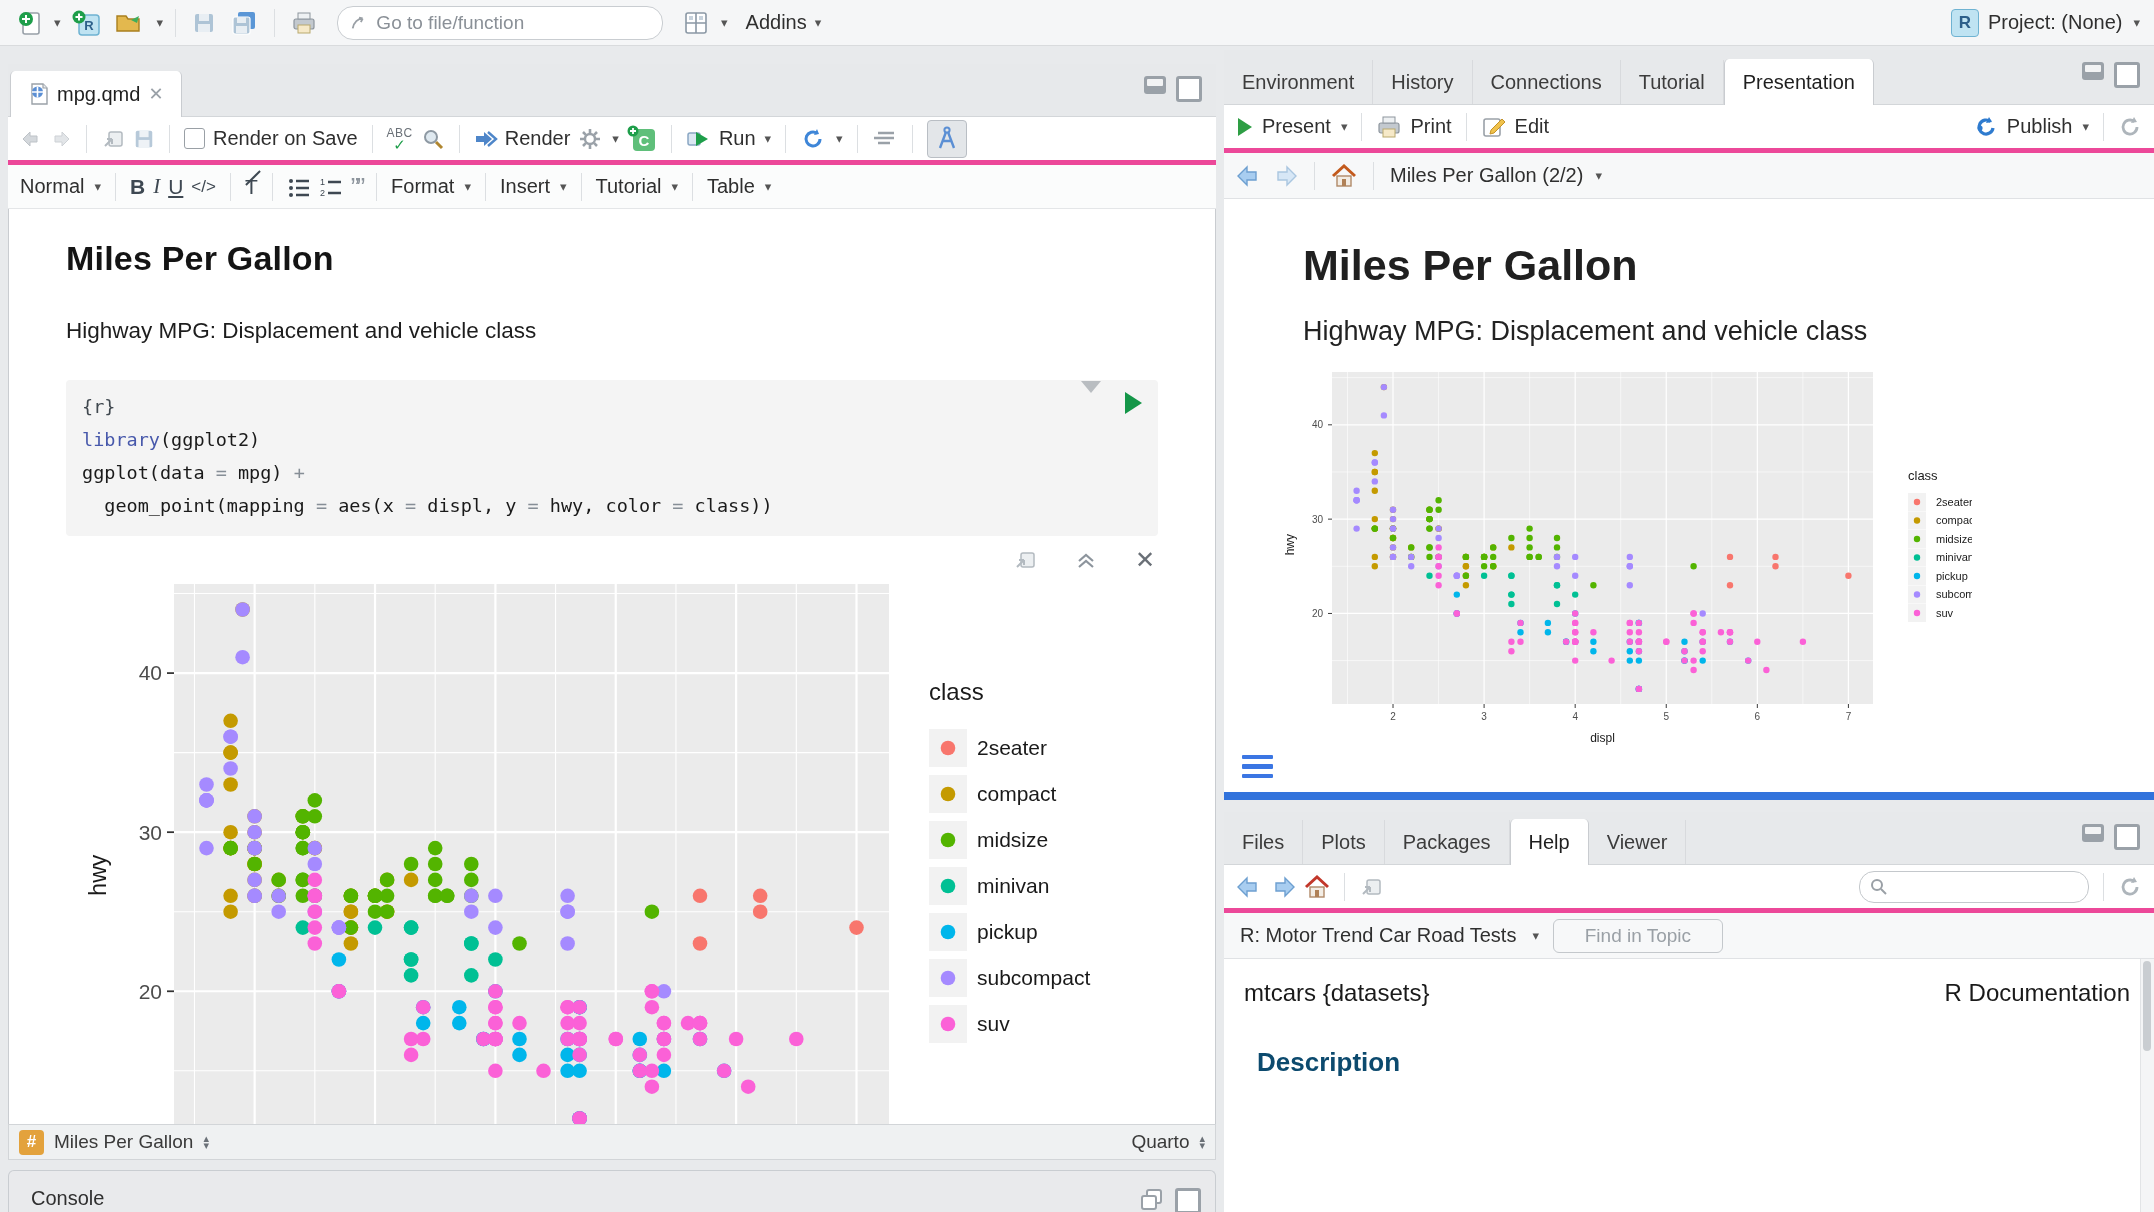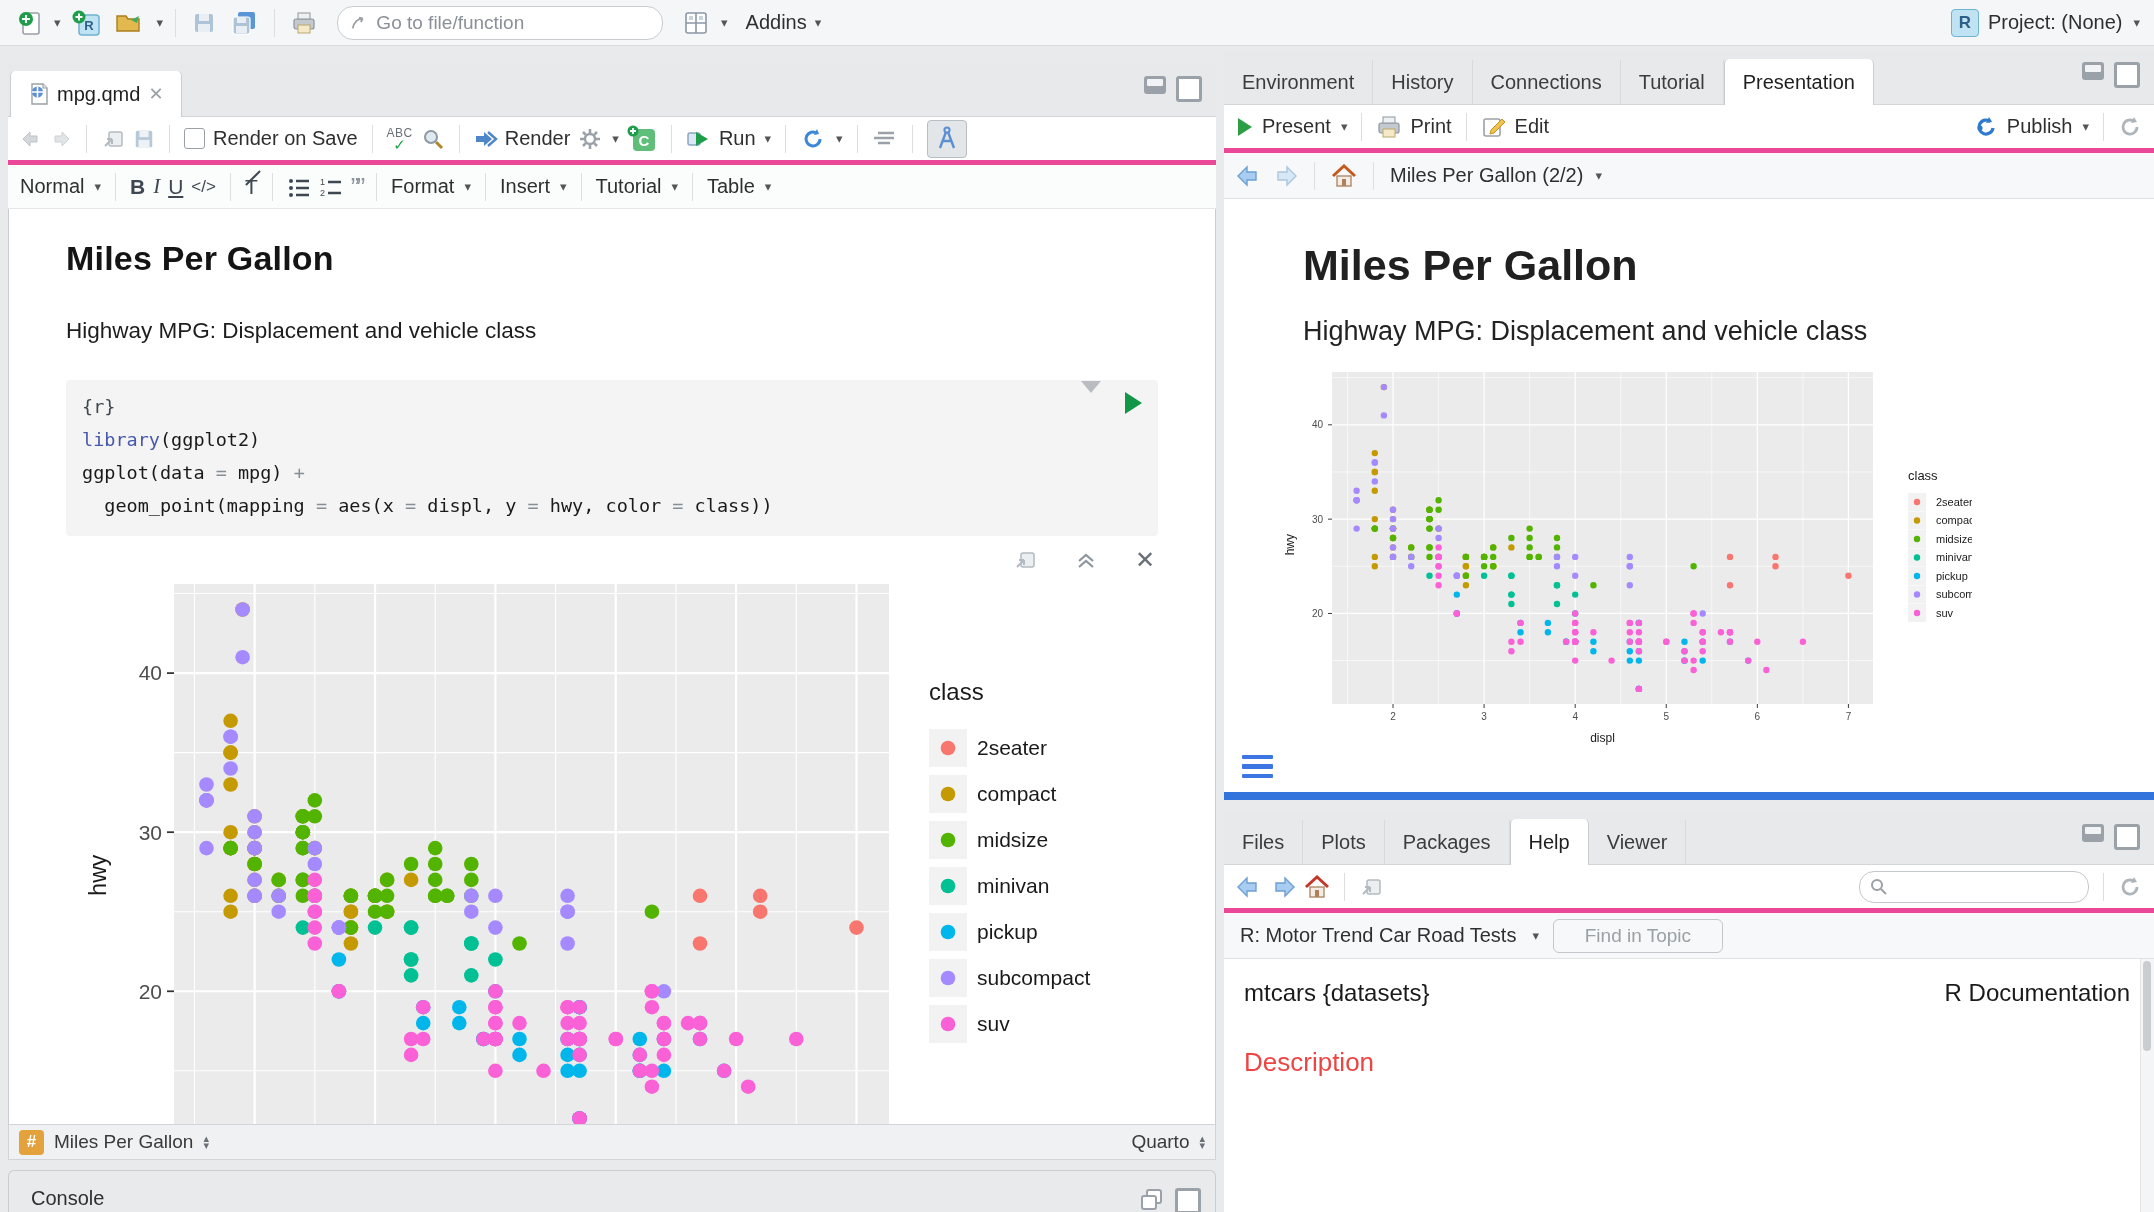--- a/index.html
+++ b/index.html
@@ -75,21 +75,21 @@
   #progress{left:1224px;top:792px;width:930px;height:8px;background:#3273dc;}
   
   #help-pane{left:1224px;top:812px;width:930px;height:400px;display:flex;flex-direction:column;background:#fff;}
   #help-tabbar{height:52px;}
   #help-toolbar{height:48px;}
   #help-topicbar{height:46px;background:#f7f8f9;border-bottom:1px solid #e0e2e5;display:flex;align-items:center;padding:0 16px;gap:14px;box-sizing:border-box;}
   #help-content{flex:1;background:#fff;padding:20px 24px 0 20px;position:relative;overflow:hidden;
     font-family:"Liberation Sans",sans-serif;}
   #help-row1{display:flex;justify-content:space-between;font-size:24px;color:#1a1a1a;}
   #help-content h1{font-size:40px;font-weight:400;color:#111;margin:42px 0 0 0;}
-  #help-content h2{font-size:26px;font-weight:400;color:#ef4444;margin:40px 0 0 0;}
+  #help-content h2{font-size:26px;font-weight:700;color:#0c4a6e;margin:40px 0 0 13px;}
   #help-scroll{position:absolute;right:0;top:0;width:13px;height:100%;background:#f4f5f6;border-left:1px solid #e2e4e6;}
   #help-scroll .thumb{position:absolute;top:2px;left:2px;width:8px;height:90px;background:#c9cdd1;border-radius:4px;}
   .search-box{display:flex;align-items:center;background:#fff;border:1px solid #c4c8cc;border-radius:15px;height:30px;padding:0 10px;gap:6px;}
   .search-box input{border:none;outline:none;font-size:18px;width:180px;background:transparent;font-family:"Liberation Sans",sans-serif;}
   .find-box{border:1px solid #c4c8cc;border-radius:6px;height:32px;width:168px;display:flex;align-items:center;justify-content:center;}
   .find-box input{border:none;outline:none;font-size:19px;color:#333;width:140px;text-align:center;background:transparent;font-family:"Liberation Sans",sans-serif;}
   .find-box input::placeholder{color:#9aa0a6;}
   .toggle-on{background:#e3e6e9;border:1px solid #b9bec4;border-radius:4px;}
   svg text{font-family:"Liberation Sans",sans-serif;}
   .fmt-glyph{font-size:21px;color:#3e4852;}

